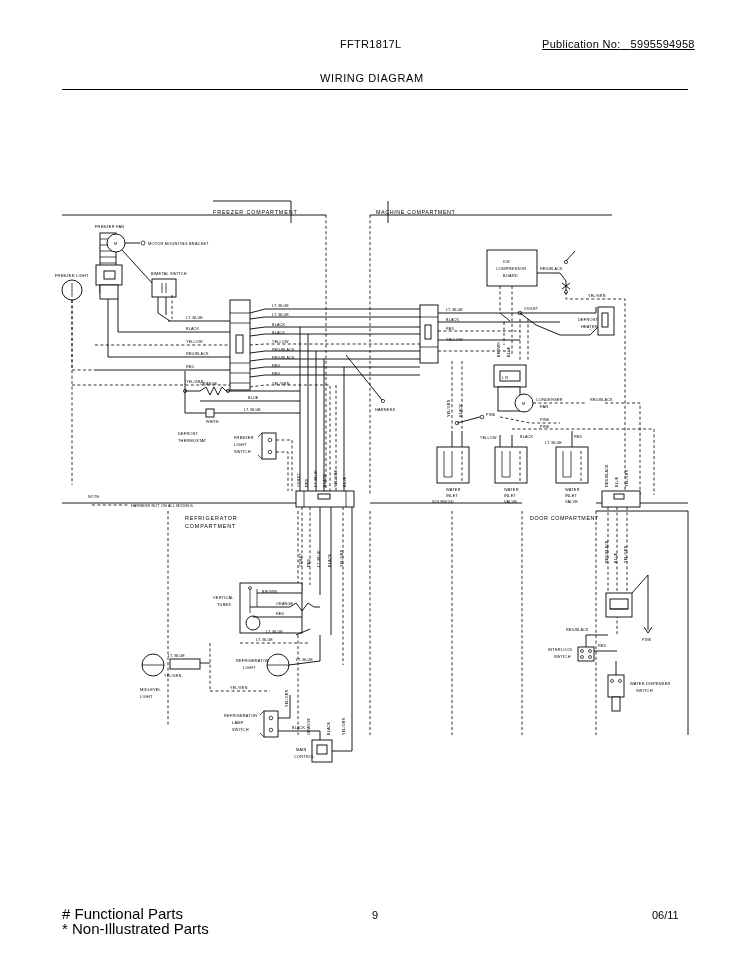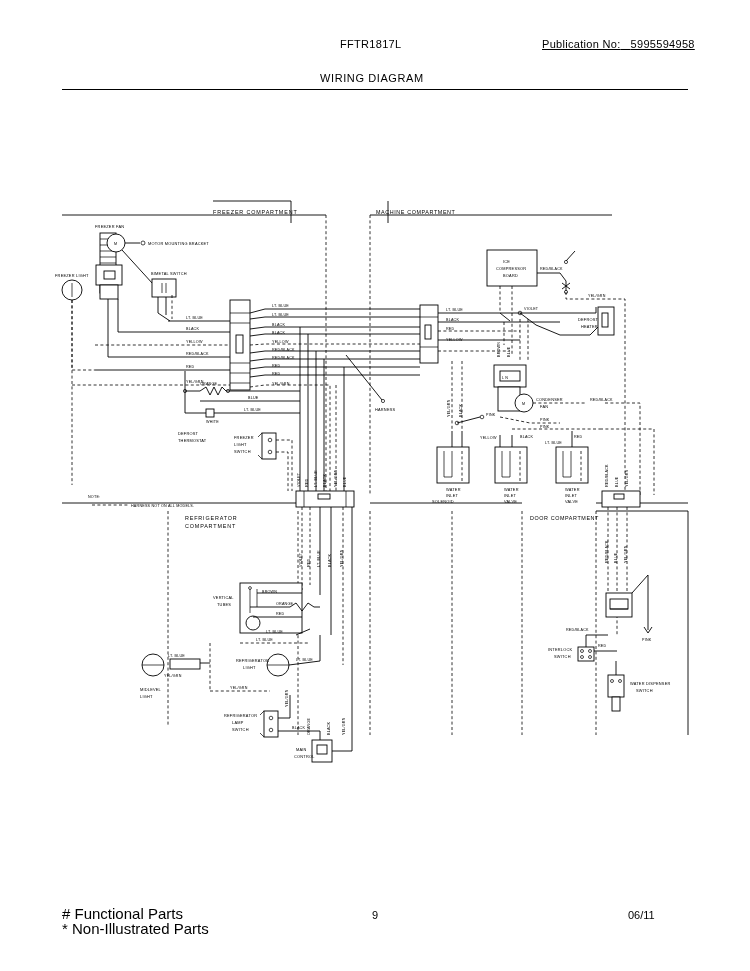--- a/index.html
+++ b/index.html
@@ -25,21 +25,21 @@
   }
   .hdr-rule{
     position:absolute;left:62px;top:89px;width:626px;height:0;
     border-top:1px solid #000;
   }
 
   
   .ft-left{position:absolute;left:62px;top:906px;font-size:15px;line-height:15px;}
   .ft-left div{white-space:nowrap;}
   .ft-page{position:absolute;left:372px;top:909px;font-size:11px;}
-  .ft-date{position:absolute;left:628px;top:909px;font-size:11px;}
+  .ft-date{position:absolute;left:652px;top:909px;font-size:11px;}
 
   
   .diagram{position:absolute;left:0;top:195px;width:750px;height:570px;}
   .diagram svg{display:block;}
 
   svg text{font-family:"Liberation Sans", sans-serif;fill:#000;}
 </style>
 </head>
 <body>
 

